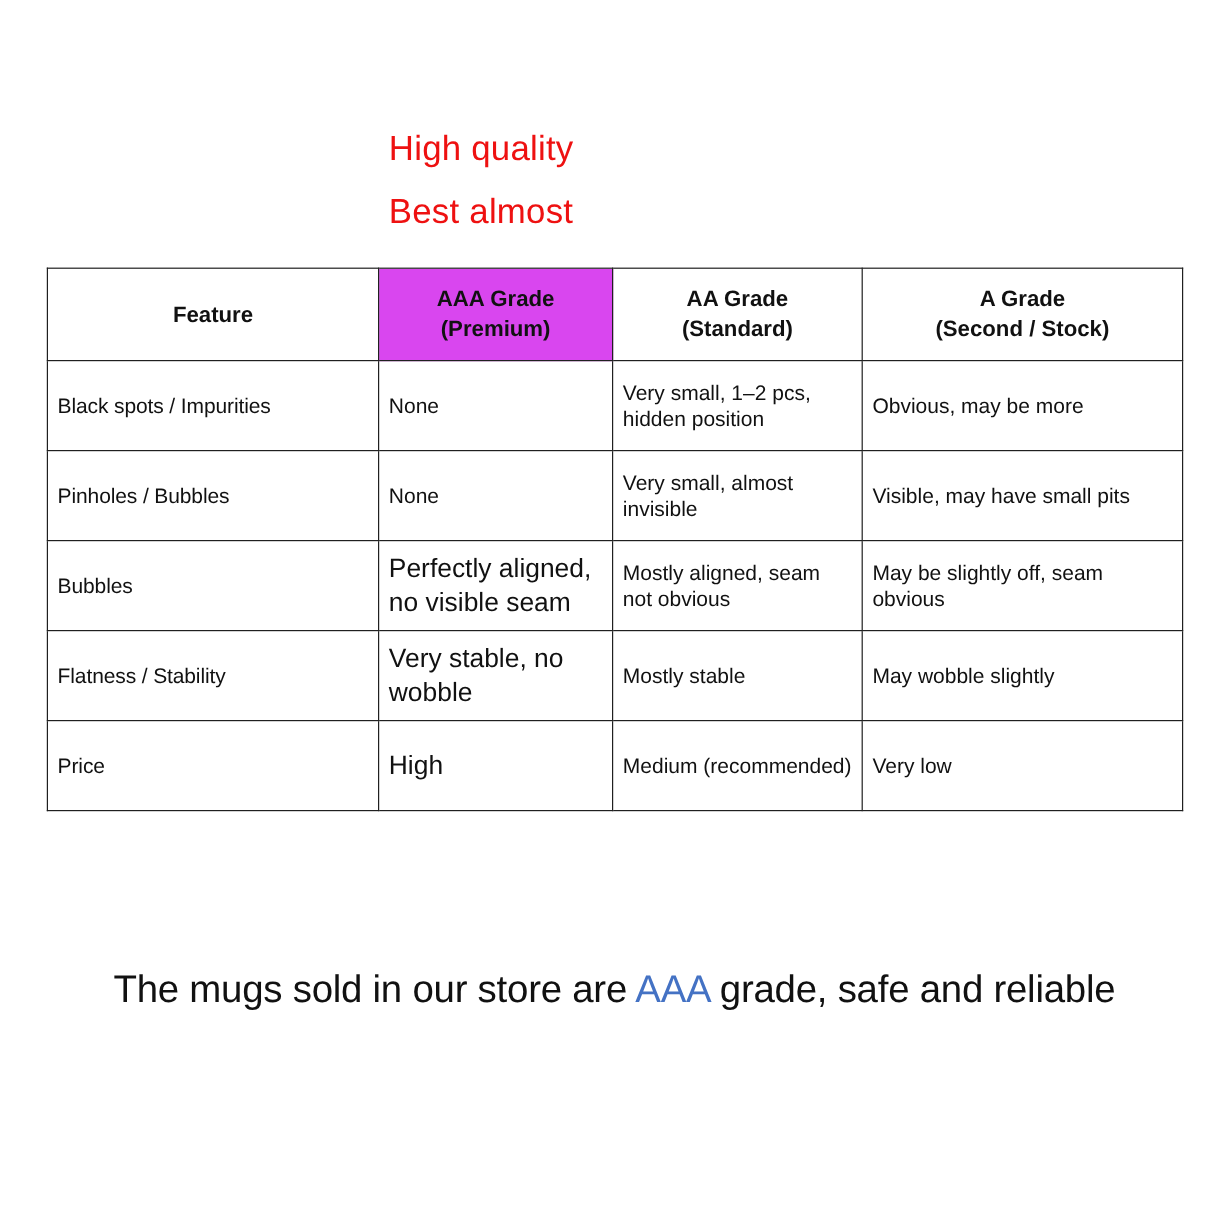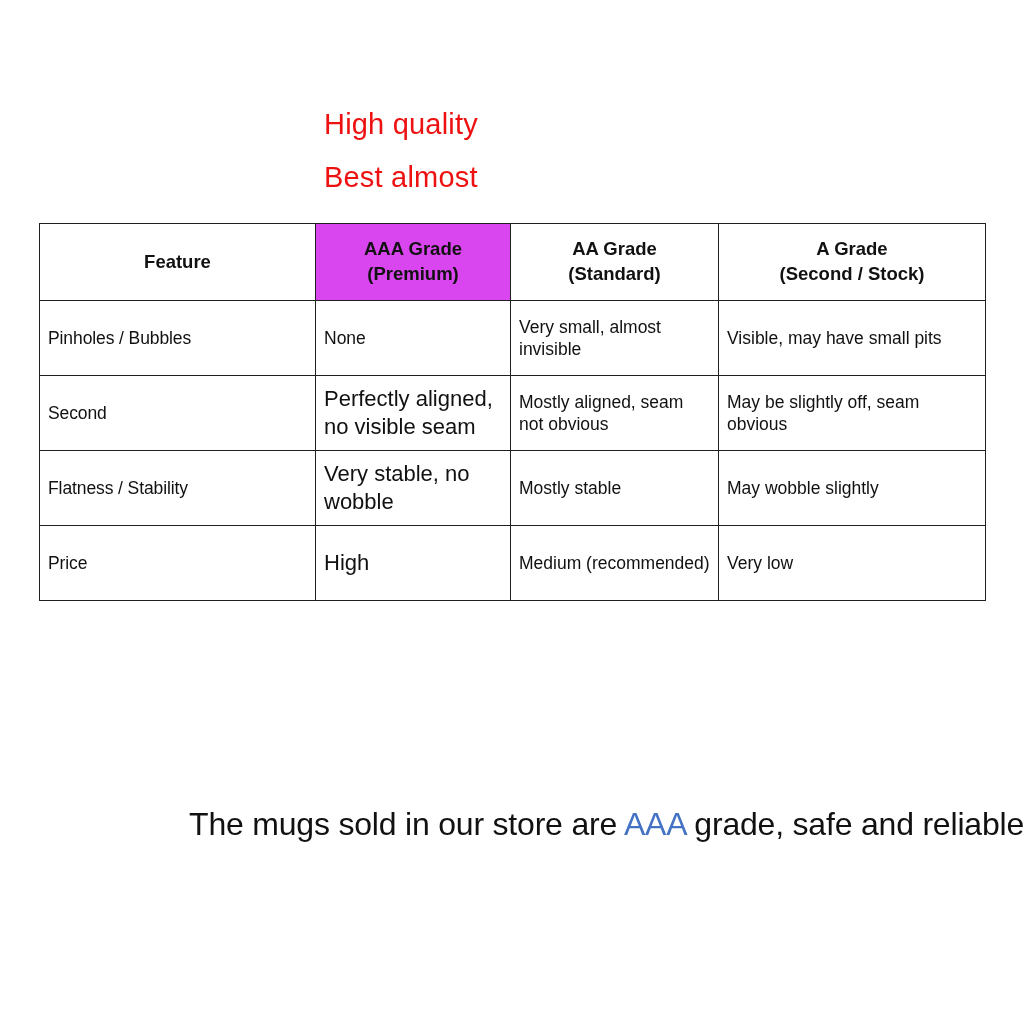--- a/index.html
+++ b/index.html
@@ -89,21 +89,21 @@
   td.aaa.reg { font-weight: 400; font-stretch: normal; font-size: 22px; }
   td.cell { font-weight: 400; }
   .b { font-weight: 700; font-stretch: condensed; font-size: 18px; }
 
   
   #caption {
     position: absolute;
     left: 0;
     top: 806px;
     width: 1024px;
-    text-align: right;
+    text-align: center;
     font-size: 32px;
     font-weight: 400;
     letter-spacing: -0.2px;
     white-space: nowrap;
     color: #111111;
   }
   #caption .accent { color: #4472c4; }
 </style>
 </head>
 <body>
@@ -133,27 +133,33 @@
           <span>(Standard)</span>
         </th>
         <th>
           <span>A Grade</span><br>
           <span>(Second / Stock)</span>
         </th>
       </tr>
     </thead>
     <tbody id="table-body">
         <tr>
+          <td class="feature">Black spots / Impurities</td>
+          <td class="aaa">None</td>
+          <td class="cell">Very small, 1–2 pcs, hidden position</td>
+          <td class="cell">Obvious, may be more</td>
+        </tr>
+        <tr>
           <td class="feature">Pinholes / Bubbles</td>
           <td class="aaa">None</td>
           <td class="cell">Very small, almost invisible</td>
           <td class="cell">Visible, may have small pits</td>
         </tr>
         <tr>
-          <td class="feature">Second</td>
+          <td class="feature">Bubbles</td>
           <td class="aaa reg">Perfectly aligned, no visible seam</td>
           <td class="cell">Mostly aligned, seam not obvious</td>
           <td class="cell">May be slightly off, seam obvious</td>
         </tr>
         <tr>
           <td class="feature">Flatness / Stability</td>
           <td class="aaa reg">Very stable, no wobble</td>
           <td class="cell">Mostly stable</td>
           <td class="cell">May wobble slightly</td>
         </tr>

